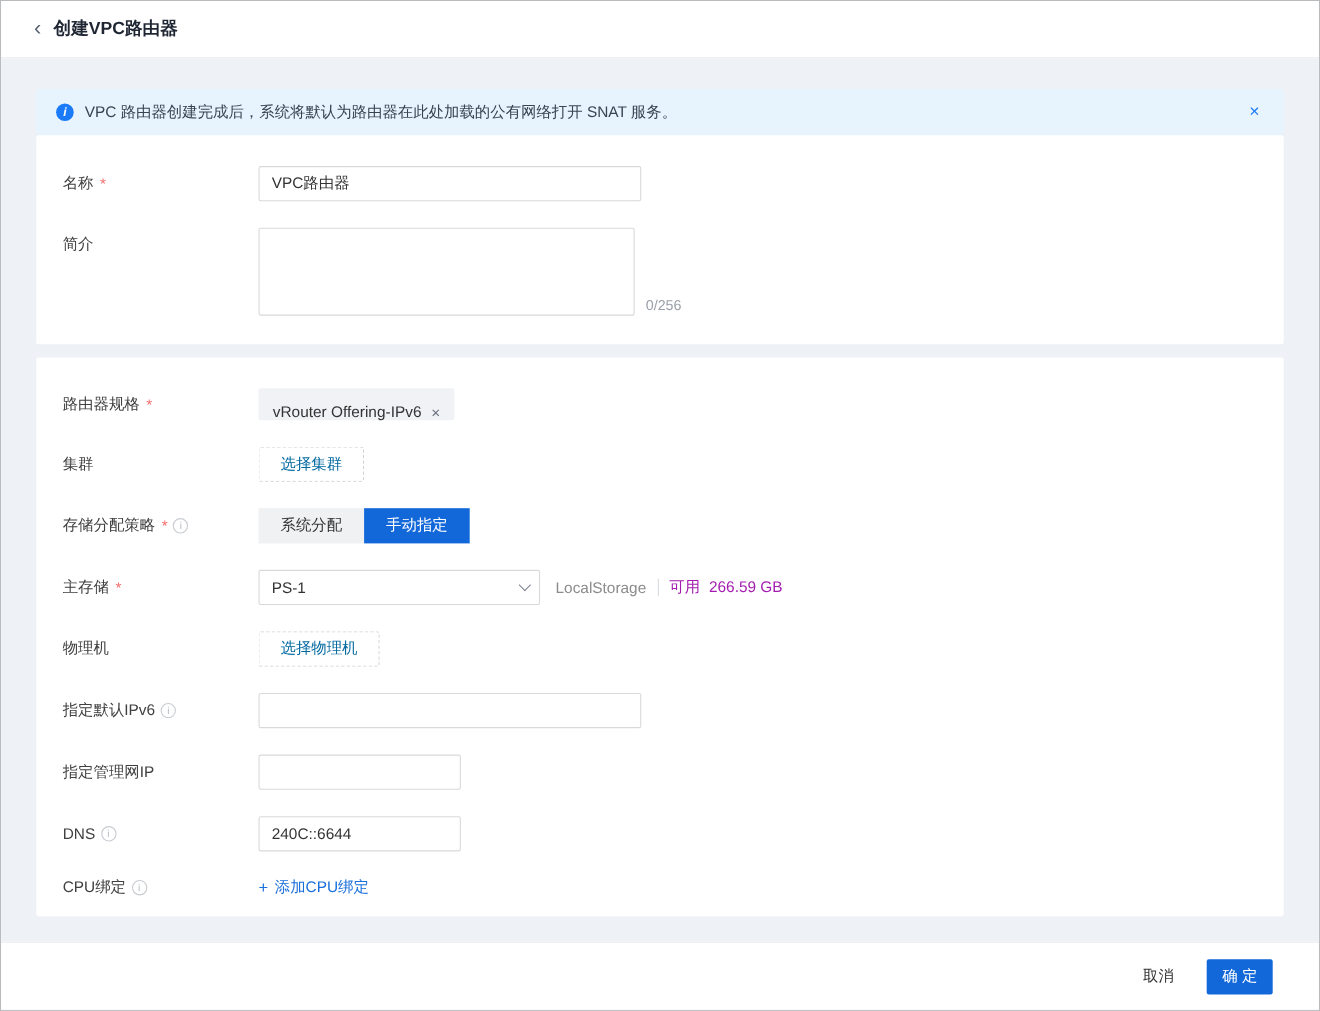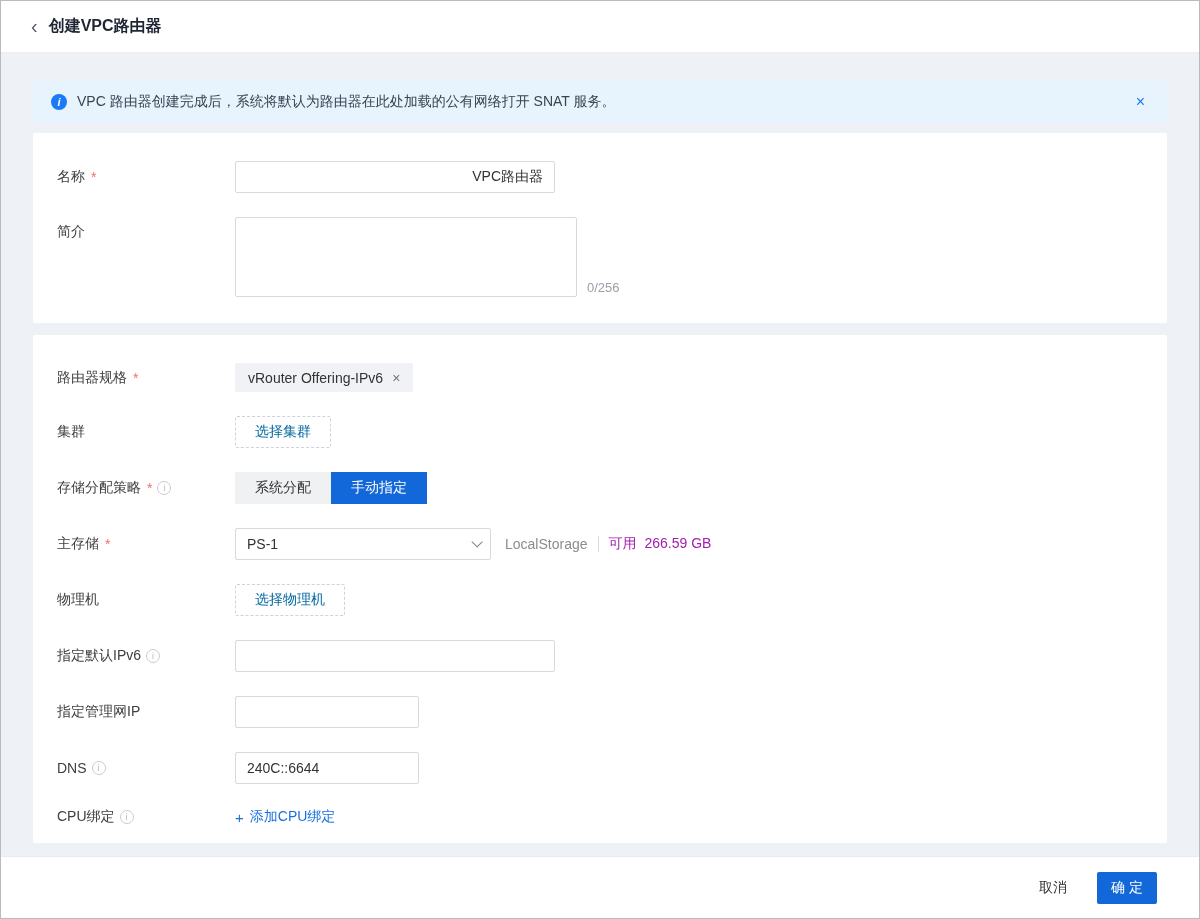--- a/index.html
+++ b/index.html
@@ -38,21 +38,21 @@
     background:var(--banner-icon,#1a7af8); color:#fff;
     font-size:11px; font-weight:700; font-style:italic;
     display:flex; align-items:center; justify-content:center; flex:0 0 16px;
   }
   .banner-close {
     margin-left:auto; color:var(--banner-icon,#1a7af8); font-size:16px;
     cursor:pointer; line-height:1; padding:2px 4px;
   }
 
   .card { background:#fff; border-radius:2px; }
-  .card1 { margin-top:10px; padding:28px 24px 26px; }
+  .card1 { margin-top:0; padding:28px 24px 26px; }
   .card2 { margin-top:12px; padding:28px 24px 0; height:508px; overflow:hidden; }
 
   .row { display:flex; align-items:center; margin-bottom:24px; }
   .row:last-child { margin-bottom:0; }
   .row.top { align-items:flex-start; }
   .lbl {
     width:178px; flex:0 0 178px; font-size:14px; color:var(--label,#404040);
     display:flex; align-items:center; gap:5px;
   }
   .row.top .lbl { margin-top:6px; }
@@ -63,35 +63,35 @@
     font-size:9px; font-style:normal;
     display:inline-flex; align-items:center; justify-content:center;
     flex:0 0 14px; cursor:pointer;
   }
 
   input.txt {
     height:32px; border:1px solid var(--border,#d9d9d9); border-radius:2px;
     font-size:14px; color:#333; padding:0 11px; background:#fff; outline:none;
     font-family:"Liberation Sans","DejaVu Sans",sans-serif;
   }
-  .w-lg { width:320px;text-align:right; }
+  .w-lg { width:348px; }
   .w-sm { width:184px; }
 
   textarea.txt {
     width:342px; height:80px; border:1px solid var(--border,#d9d9d9);
     border-radius:2px; resize:none; font-size:14px; padding:6px 11px;
     color:#333; outline:none;
     font-family:"Liberation Sans","DejaVu Sans",sans-serif;
   }
   .counter { font-size:13px; color:#9aa0a8; align-self:flex-end;
              margin-left:10px; margin-bottom:2px; }
 
   .tag {
     background:#f0f2f5; border-radius:2px; height:29px;
-    display:inline-flex; align-items:center; gap:9px; padding:0 13px;
+    display:inline-flex; align-items:flex-end; gap:9px; padding:0 13px;
     font-size:14px; color:#333; cursor:pointer;
   }
   .tag-x { color:#6b7480; font-size:14px; cursor:pointer; line-height:1; }
 
   .dashed-btn {
     height:32px; padding:0 19px; background:#fff;
     border:1px dashed #cfd3d9; border-radius:2px;
     font-size:14px; color:#0369a1; cursor:pointer;
     display:inline-flex; align-items:center;
     font-family:Liberation Serif, serif;

